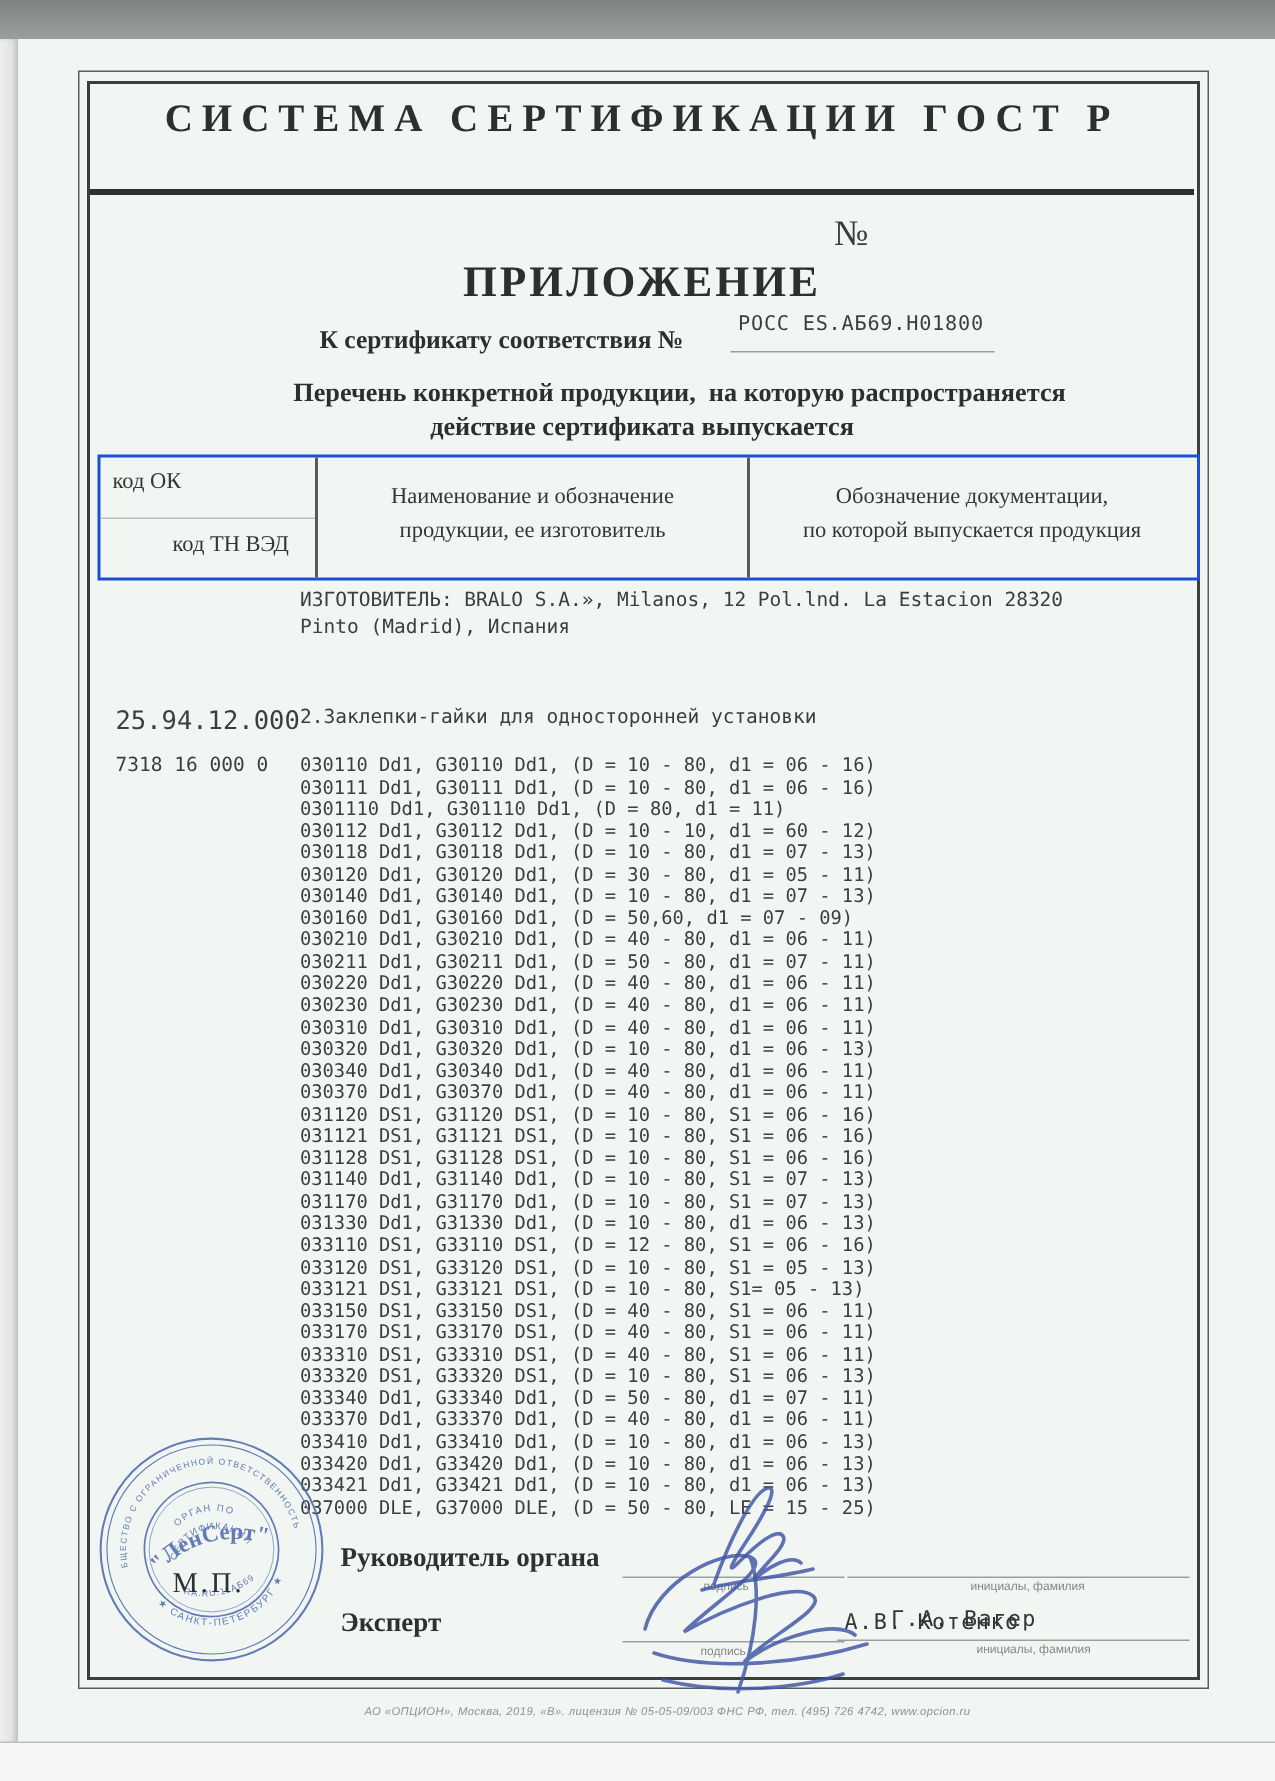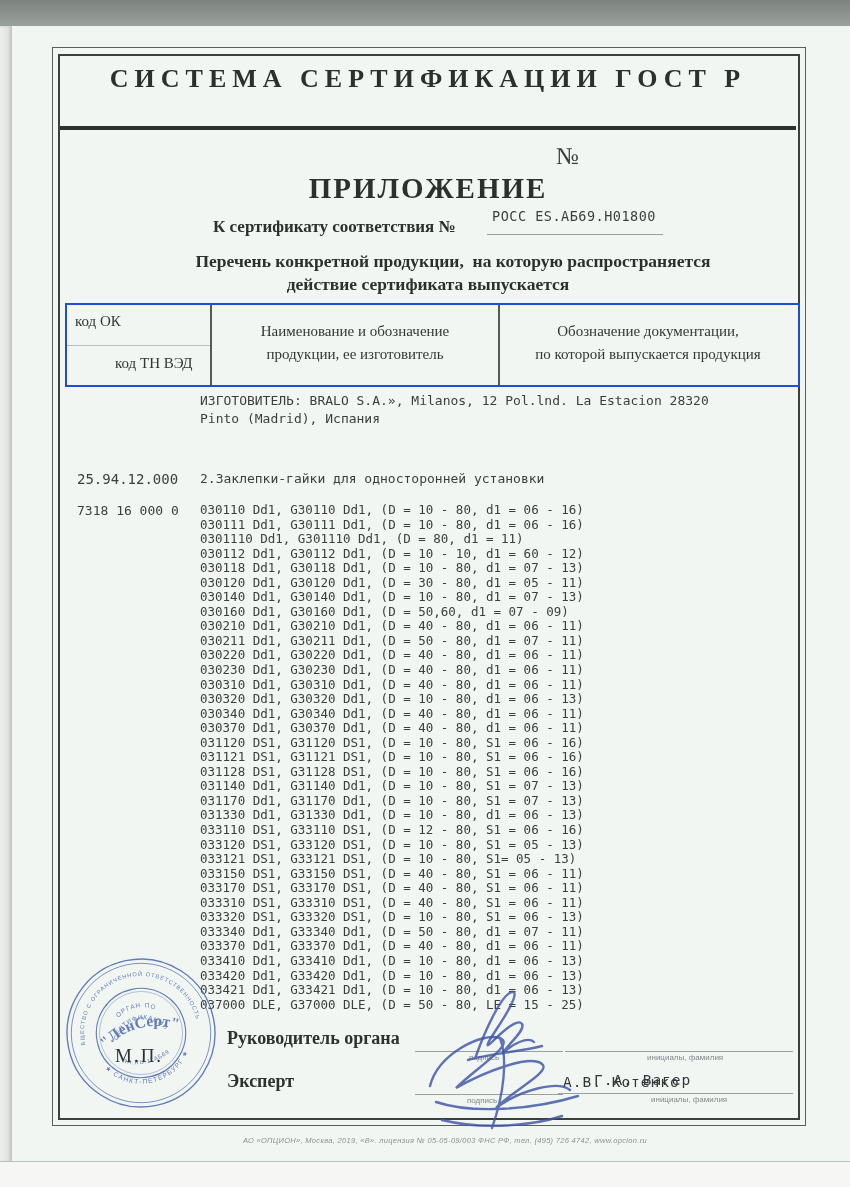--- a/index.html
+++ b/index.html
@@ -47,21 +47,21 @@
   .ptable .v1{position:absolute;left:143px;top:0;width:2px;height:80px;background:#565a57;}
   .ptable .v2{position:absolute;left:431px;top:0;width:2px;height:80px;background:#565a57;}
   .ptable .hhalf{position:absolute;left:0;top:40px;width:143px;height:1px;background:#b9bfbb;}
   .cell{position:absolute;font-size:15px;color:#333734;}
   .cell.c1a{left:8px;top:8px;} .cell.c1b{left:8px;top:50px;margin-left:40px;}
   .cell.c2{left:145px;top:15px;width:286px;text-align:center;line-height:23px;white-space:pre;}
   .cell.c3{left:433px;top:15px;width:296px;text-align:center;line-height:23px;white-space:pre;}
 
   .mono{font-family:"DejaVu Sans Mono",monospace;color:#3b3f3c;}
   .manufacturer{position:absolute;left:200px;top:392px;font-size:13px;line-height:18px;white-space:pre;}
-  .ok-code{position:absolute;left:77px;top:471px;font-size:14px;}
+  .ok-code{position:absolute;left:77px;top:471px;font-size:17px;}
   .prod-name{position:absolute;left:200px;top:471px;font-size:13px;}
   .tnved-code{position:absolute;left:77px;top:503px;font-size:13px;}
   .code-list{position:absolute;left:200px;top:503px;font-size:12.5px;line-height:14.55px;white-space:pre;}
 
   .sig-label{position:absolute;font-size:18px;font-weight:bold;color:#2e322f;}
   .sig-label.head{left:227px;top:1028px;} .sig-label.expert{left:227px;top:1071px;}
   .rule{position:absolute;height:1px;background:#9aa09c;}
   .rule.s1{left:415px;top:1051px;width:148px;}
   .rule.n1{left:565px;top:1051px;width:228px;}
   .rule.s2{left:415px;top:1094px;width:148px;}

